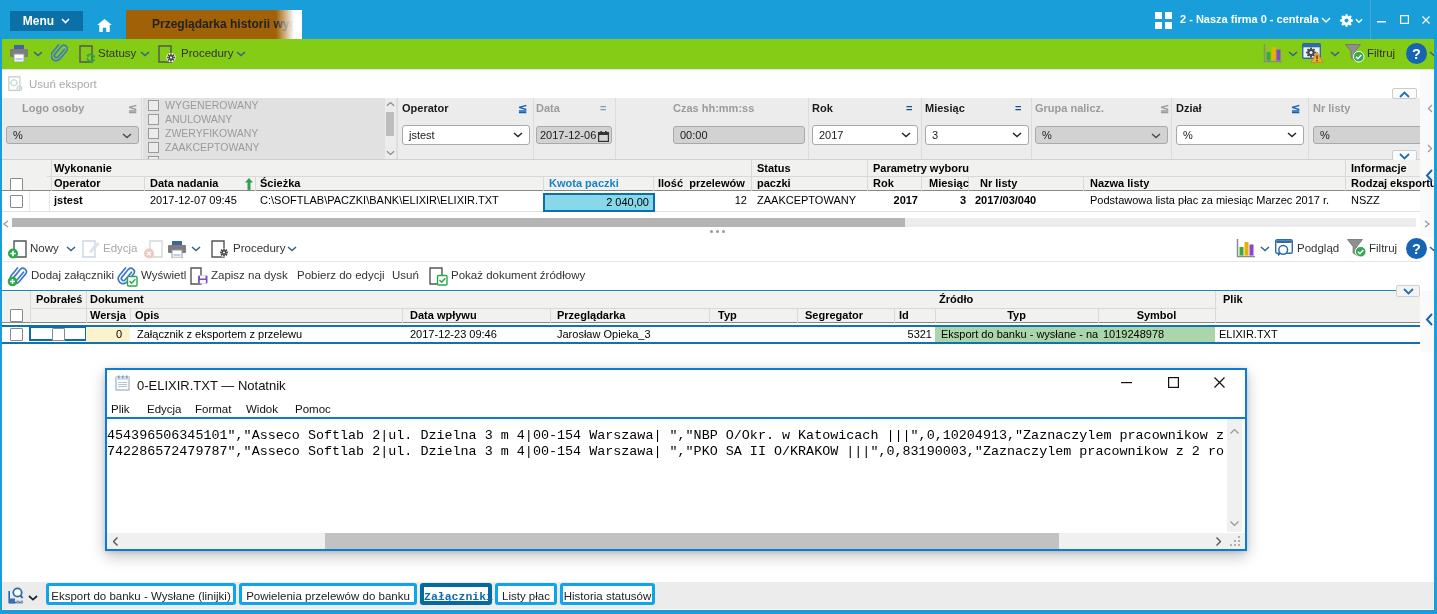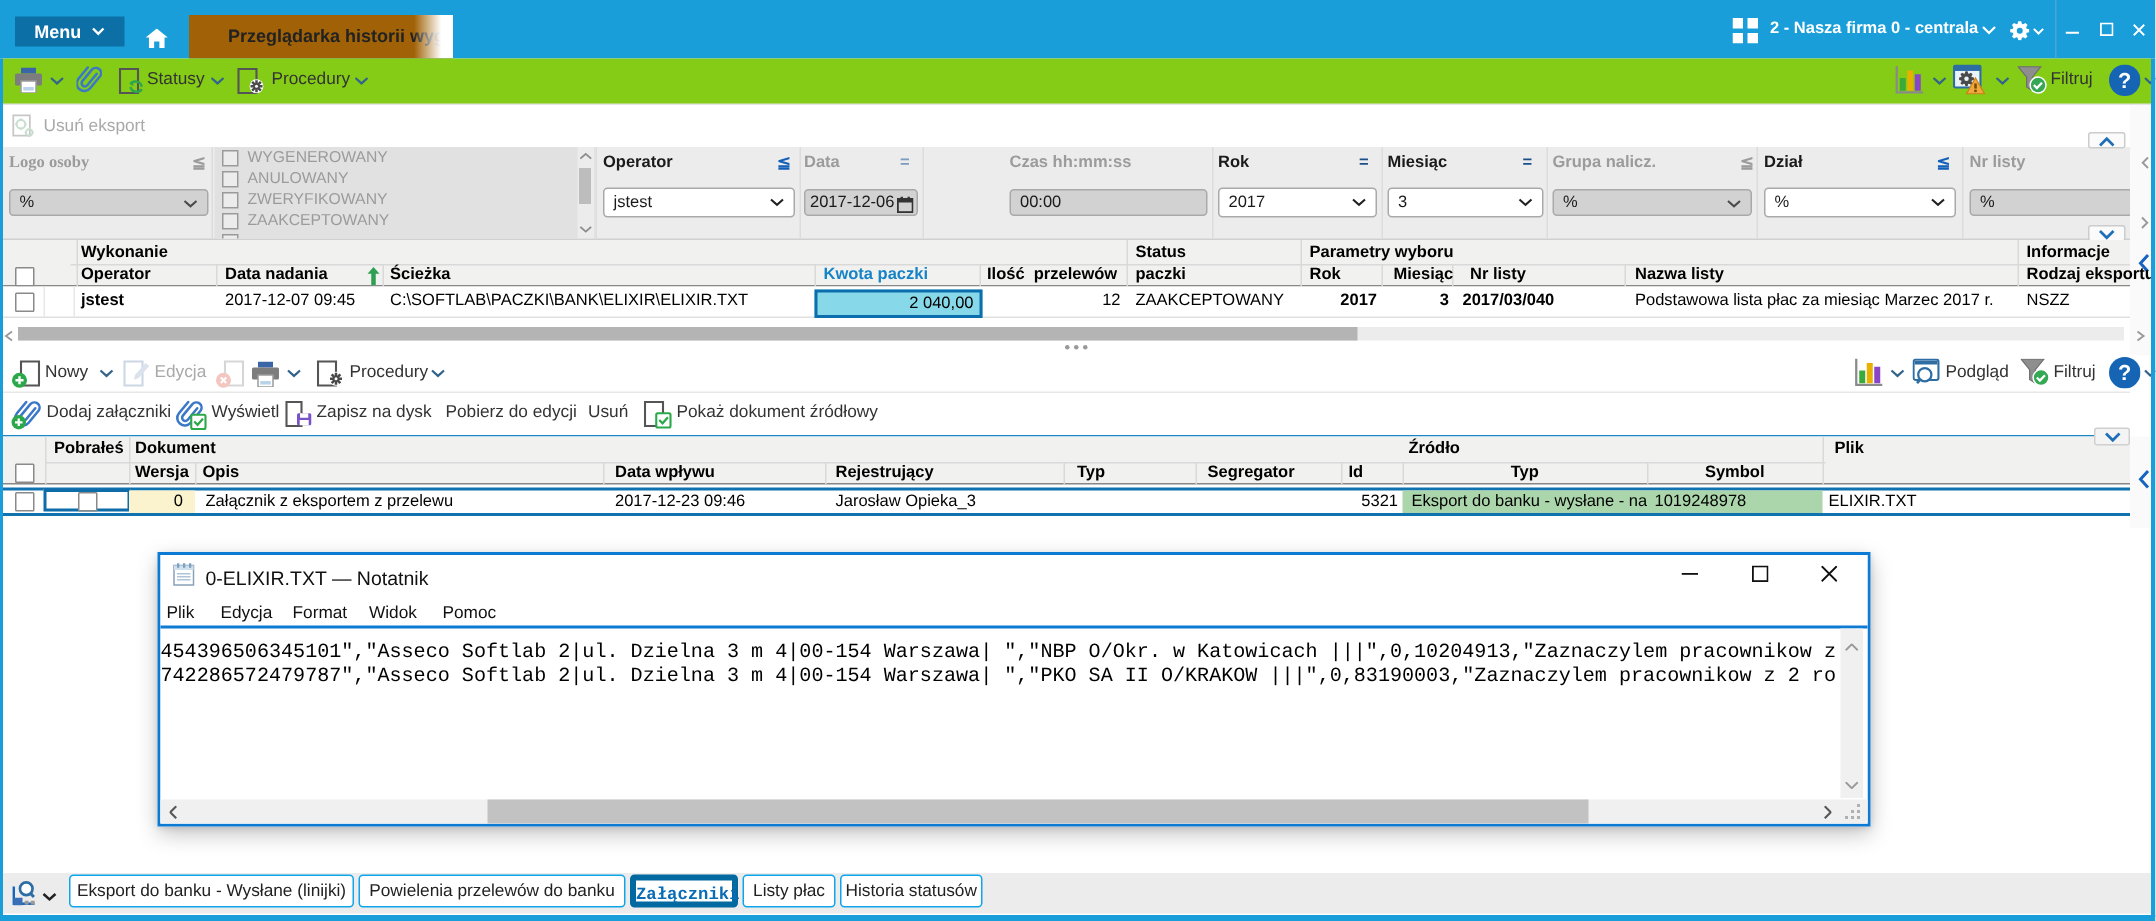--- a/index.html
+++ b/index.html
@@ -40,21 +40,21 @@
 .vline { position:absolute; width:1px; background:#d9d9d9; }
 .hline { position:absolute; height:1px; background:#d9d9d9; }
 .cb { position:absolute; width:13px; height:13px; border:1px solid #8a8a8a; background:#fff; border-radius:1px; }
 
 
 .sb-track { position:absolute; background:#f0f0f0; }
 .sb-thumb { position:absolute; background:#b8b8b8; }
 
 
 #tabbar { position:absolute; left:2px; top:582px; width:1432px; height:27px; background:#ececec; }
-.btab { position:absolute; top:1px; height:22px; background:#fff; border:1px solid #0ea5e9; border-radius:3px; font-size:11.5px; color:#222; line-height:21px; text-align:center; }
+.btab { position:absolute; top:1px; height:22px; background:#fff; border:3px solid #0ea5e9; border-radius:3px; font-size:11.5px; color:#222; line-height:21px; text-align:center; }
 .btab.active { border:4px solid #0369a1; color:#0a6cb4; font-weight:bold; line-height:19px;font-family:Liberation Mono, monospace; }
 #bottomstrip { position:absolute; left:0; top:610px; width:1437px; height:4px; background:#199ed9; }
 #leftborder { position:absolute; left:0; top:39px; width:2px; height:572px; background:#199ed9; }
 #rightborder { position:absolute; left:1434px; top:39px; width:3px; height:572px; background:#199ed9; }
 
 
 #notepad { position:absolute; left:105px; top:368px; width:1142px; height:183px; background:#fff; border:2px solid #0d7ad4; box-shadow:0 5px 14px rgba(0,0,0,0.25), 0 1px 4px rgba(0,0,0,0.12); }
 #np-title { position:absolute; left:0; top:0; width:100%; height:28px; background:#fff; }
 #np-menu { position:absolute; left:0; top:28px; width:100%; height:19px; background:#fff; font-size:11.5px; color:#111; }
 #np-body { position:absolute; left:0; top:47px; width:1138px; height:132px; border-top:2px solid #0d7ad4; background:#fff; }
@@ -218,21 +218,21 @@
   <div class="fsep" style="left:139px;"></div>
   <div class="fsep" style="left:395px;"></div>
   <div class="fsep" style="left:531px;"></div>
   <div class="fsep" style="left:613px;"></div>
   <div class="fsep" style="left:806px;"></div>
   <div class="fsep" style="left:919px;"></div>
   <div class="fsep" style="left:1029px;"></div>
   <div class="fsep" style="left:1169px;"></div>
   <div class="fsep" style="left:1306px;"></div>
 
-  <div class="fl-dis" style="left:4px;font-family:Liberation Serif, serif;">Logo osoby</div>
+  <div class="fl-dis" style="left:20px;">Logo osoby</div>
   <div class="fl-dis" style="left:126px;">≦</div>
   <div class="ffield" style="left:4px; width:133px;">%<svg class="fchev" width="10" height="6" viewBox="0 0 10 6">
         <path d="M1 1l4 3.6L9 1" stroke="#4a4a4a" stroke-width="1.4" fill="none"></path>
       </svg></div>
 
   <div class="abs" style="left:141px; top:0; width:254px; height:61px; background:#e1e1e1; overflow:hidden;">
     <div style="position:absolute; left:5px; top:2px; width:11px; height:11px; border:1px solid #9a9a9a; background:#ececec;"></div>
       <div class="abs" style="left:22px; top:1px; font-size:10.5px; color:#9b9b9b;">WYGENEROWANY</div>
     <div style="position:absolute; left:5px; top:16px; width:11px; height:11px; border:1px solid #9a9a9a; background:#ececec;"></div>
       <div class="abs" style="left:22px; top:15px; font-size:10.5px; color:#9b9b9b;">ANULOWANY</div>
@@ -529,21 +529,21 @@
   <div class="vline" style="left:1096px; top:18px; height:15px;"></div>
   <div class="vline" style="left:1213px; top:1px; height:32px;"></div>
   <div class="ghlabel" style="left:34px; top:3px;">Pobrałeś</div>
   <div class="ghlabel" style="left:88px; top:3px;">Dokument</div>
   <div class="ghlabel" style="left:937px; top:3px;">Źródło</div>
   <div class="ghlabel" style="left:1221px; top:3px;">Plik</div>
   <div class="cb" style="left:8px; top:19px;"></div>
   <div class="ghlabel" style="left:88px; top:19px;">Wersja</div>
   <div class="ghlabel" style="left:133px; top:19px;">Opis</div>
   <div class="ghlabel" style="left:408px; top:19px;">Data wpływu</div>
-  <div class="ghlabel" style="left:555px; top:19px;">Rejestrujący</div>
+  <div class="ghlabel" style="left:555px; top:19px;">Przeglądarka</div>
   <div class="ghlabel" style="left:716px; top:19px;">Typ</div>
   <div class="ghlabel" style="left:803px; top:19px;">Segregator</div>
   <div class="ghlabel" style="left:897px; top:19px;">Id</div>
   <div class="ghlabel" style="left:933px; top:19px; width:163px; text-align:center;">Typ</div>
   <div class="ghlabel" style="left:1096px; top:19px; width:117px; text-align:center;">Symbol</div>
 
   <div class="abs" style="left:0; top:35px; width:1418px; height:19px; background:#fff; border-top:2px solid #1073b0; border-bottom:2px solid #1073b0;"></div>
   <div class="cb" style="left:8px; top:38px;"></div>
   <div class="abs" style="left:27px; top:36px; width:58px; height:15px; border:2px solid #0e6ca8; background:#fff;"></div>
   <div class="cb" style="left:50px; top:38px;"></div>

